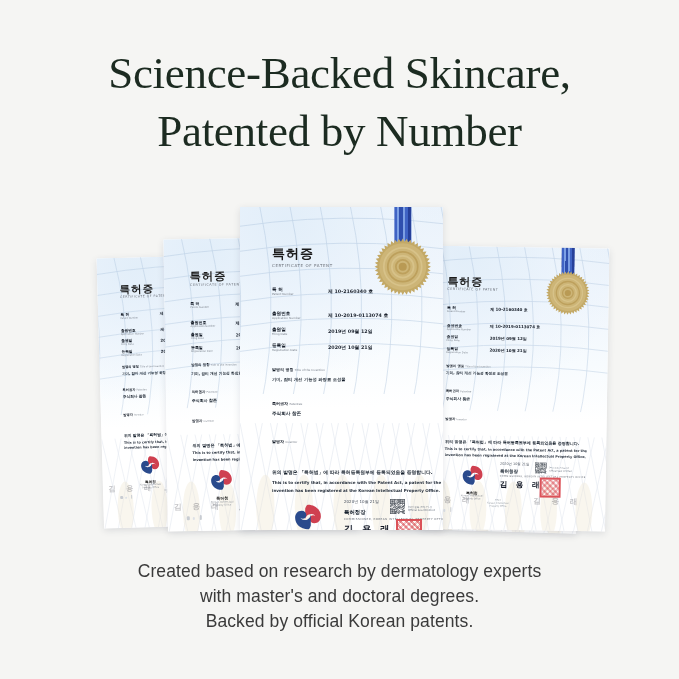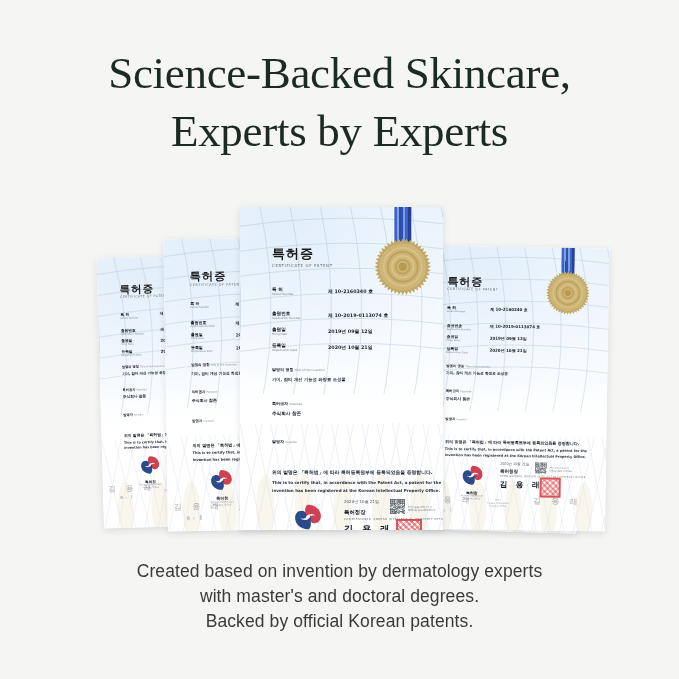--- a/index.html
+++ b/index.html
@@ -136,21 +136,21 @@
   .qr{position:absolute;}
   .qrnote{position:absolute;color:#6d7683;font-family:"DejaVu Sans",sans-serif;white-space:nowrap;}
   .bar{position:absolute;background:#c8ccd2;border-radius:1px;}
   .barw{position:absolute;background:#dde1e6;border-radius:1px;}
   .foot-c{position:absolute;text-align:center;color:#9aa0a8;font-family:"DejaVu Sans",sans-serif;line-height:1.3;}
 </style>
 </head>
 <body>
 
 <div class="headline">Science-Backed Skincare,
-Experts by Experts</div>
+Patented by Number</div>
 
 <div class="stage" id="stage">
     <div class="cert" style="left:104px; top:71px; width:178px; height:270px;z-index:1; transform:rotate(-1.6deg);">
       <div class="paper"></div>
       <svg class="globe" viewBox="0 0 200 120" preserveAspectRatio="none">
         <g fill="none" stroke="#9fb9d6" stroke-width="0.5">
           <path d="M -10 8 Q 100 -8 210 6"></path>
           <path d="M -10 23 Q 100 7 210 21"></path>
           <path d="M -10 38 Q 100 22 210 36"></path>
           <path d="M -10 53 Q 100 37 210 51"></path>
@@ -1836,15 +1836,15 @@
           <circle cx="50" cy="50" r="33" fill="none" stroke="#d7c289" stroke-width="3"></circle>
           <circle cx="50" cy="50" r="26" fill="none" stroke="#bda05c" stroke-width="3"></circle>
           <circle cx="50" cy="50" r="19" fill="none" stroke="#d7c289" stroke-width="3"></circle>
           <circle cx="50" cy="50" r="12" fill="none" stroke="#bda05c" stroke-width="3"></circle>
           <circle cx="50" cy="50" r="7" fill="#b99a54"></circle>
         </svg>
       </div>
     </div>
   </div>
 
-<div class="caption">Created based on invention by dermatology experts
+<div class="caption">Created based on research by dermatology experts
 with master's and doctoral degrees.
 Backed by official Korean patents.</div>
 
 </body></html>

